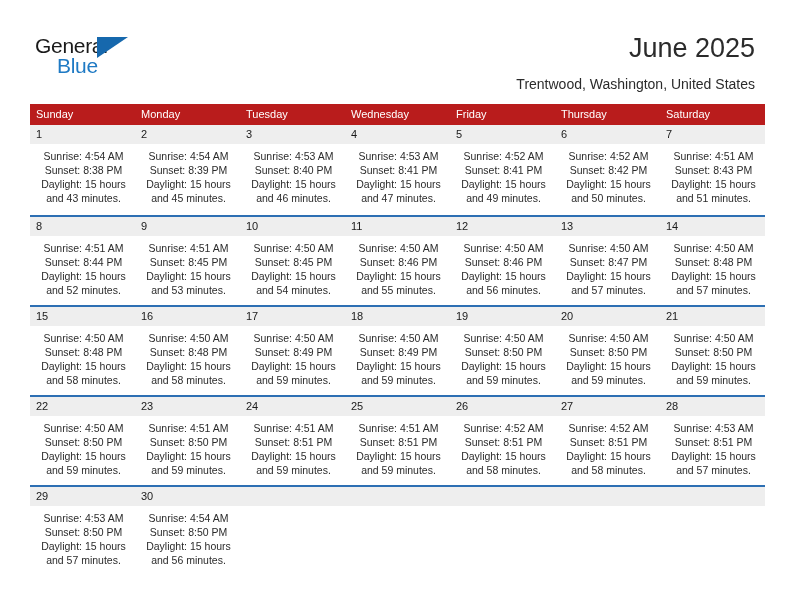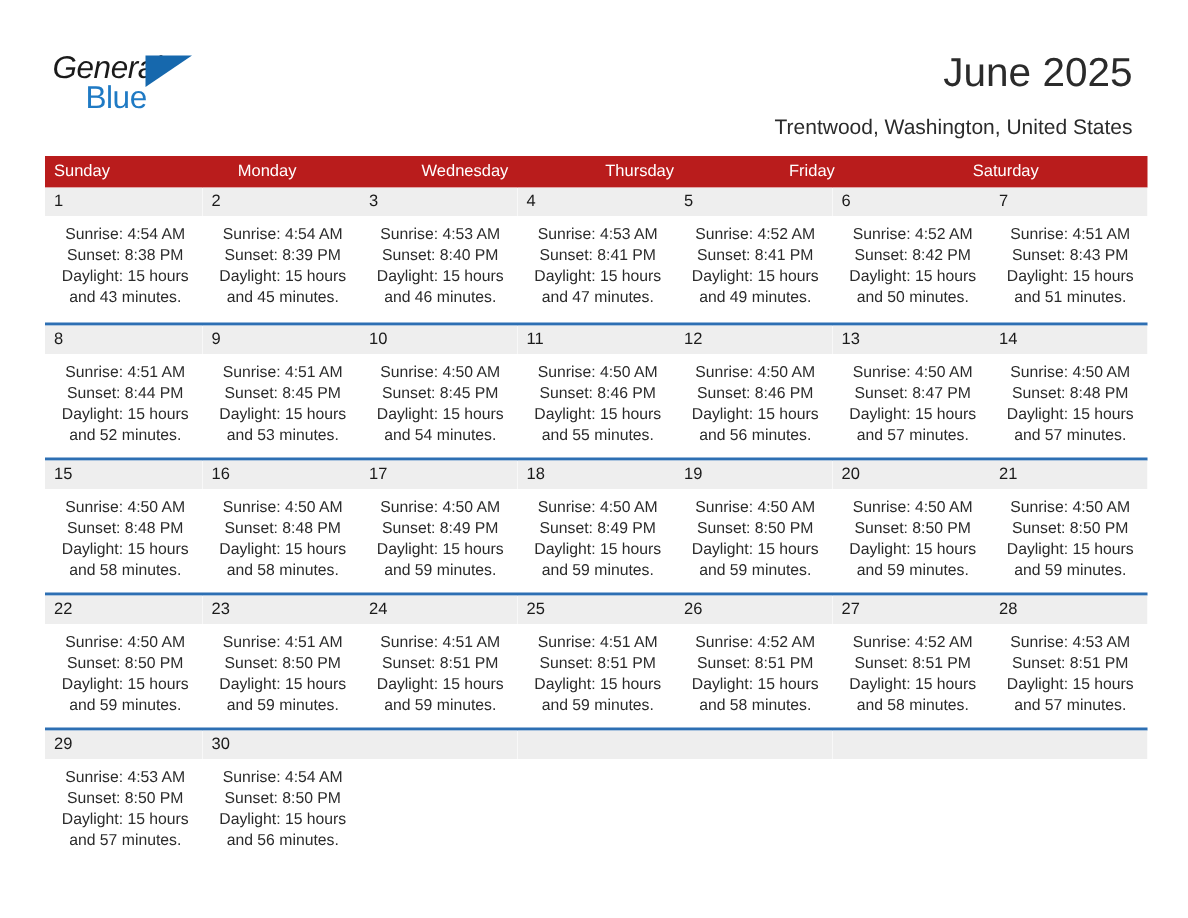--- a/index.html
+++ b/index.html
@@ -37,21 +37,20 @@
     height: 46px;
   }
   .logo-general {
     position: absolute;
     left: 0;
     top: 0;
     font-size: 21px;
     letter-spacing: -0.3px;
     color: #1a1a1a;
     font-family: "Liberation Sans", sans-serif;
-    font-style: italic;
   }
   .logo-blue {
     position: absolute;
     left: 22px;
     top: 20px;
     font-size: 21px;
     letter-spacing: -0.3px;
     color: #1f7ac4;
     font-family: "Liberation Sans", sans-serif;
   }
@@ -162,23 +161,24 @@
 
     <div class="title">June 2025</div>
     <div class="subtitle">Trentwood, Washington, United States</div>
   </div>
 
   <div class="calendar">
 
     <div class="weekday-row">
       <div class="weekday">Sunday</div>
       <div class="weekday">Monday</div>
+      <div class="weekday">Tuesday</div>
       <div class="weekday">Wednesday</div>
+      <div class="weekday">Friday</div>
       <div class="weekday">Thursday</div>
-      <div class="weekday">Friday</div>
       <div class="weekday">Saturday</div>
     </div>
 
     <div id="weeks-container">
         <div class="week-row">
           <div class="day-cell">
             <div class="day-number">1</div>
             <div class="day-info">
               <div class="sunrise">Sunrise: 4:54 AM</div>
               <div class="sunset">Sunset: 8:38 PM</div>

